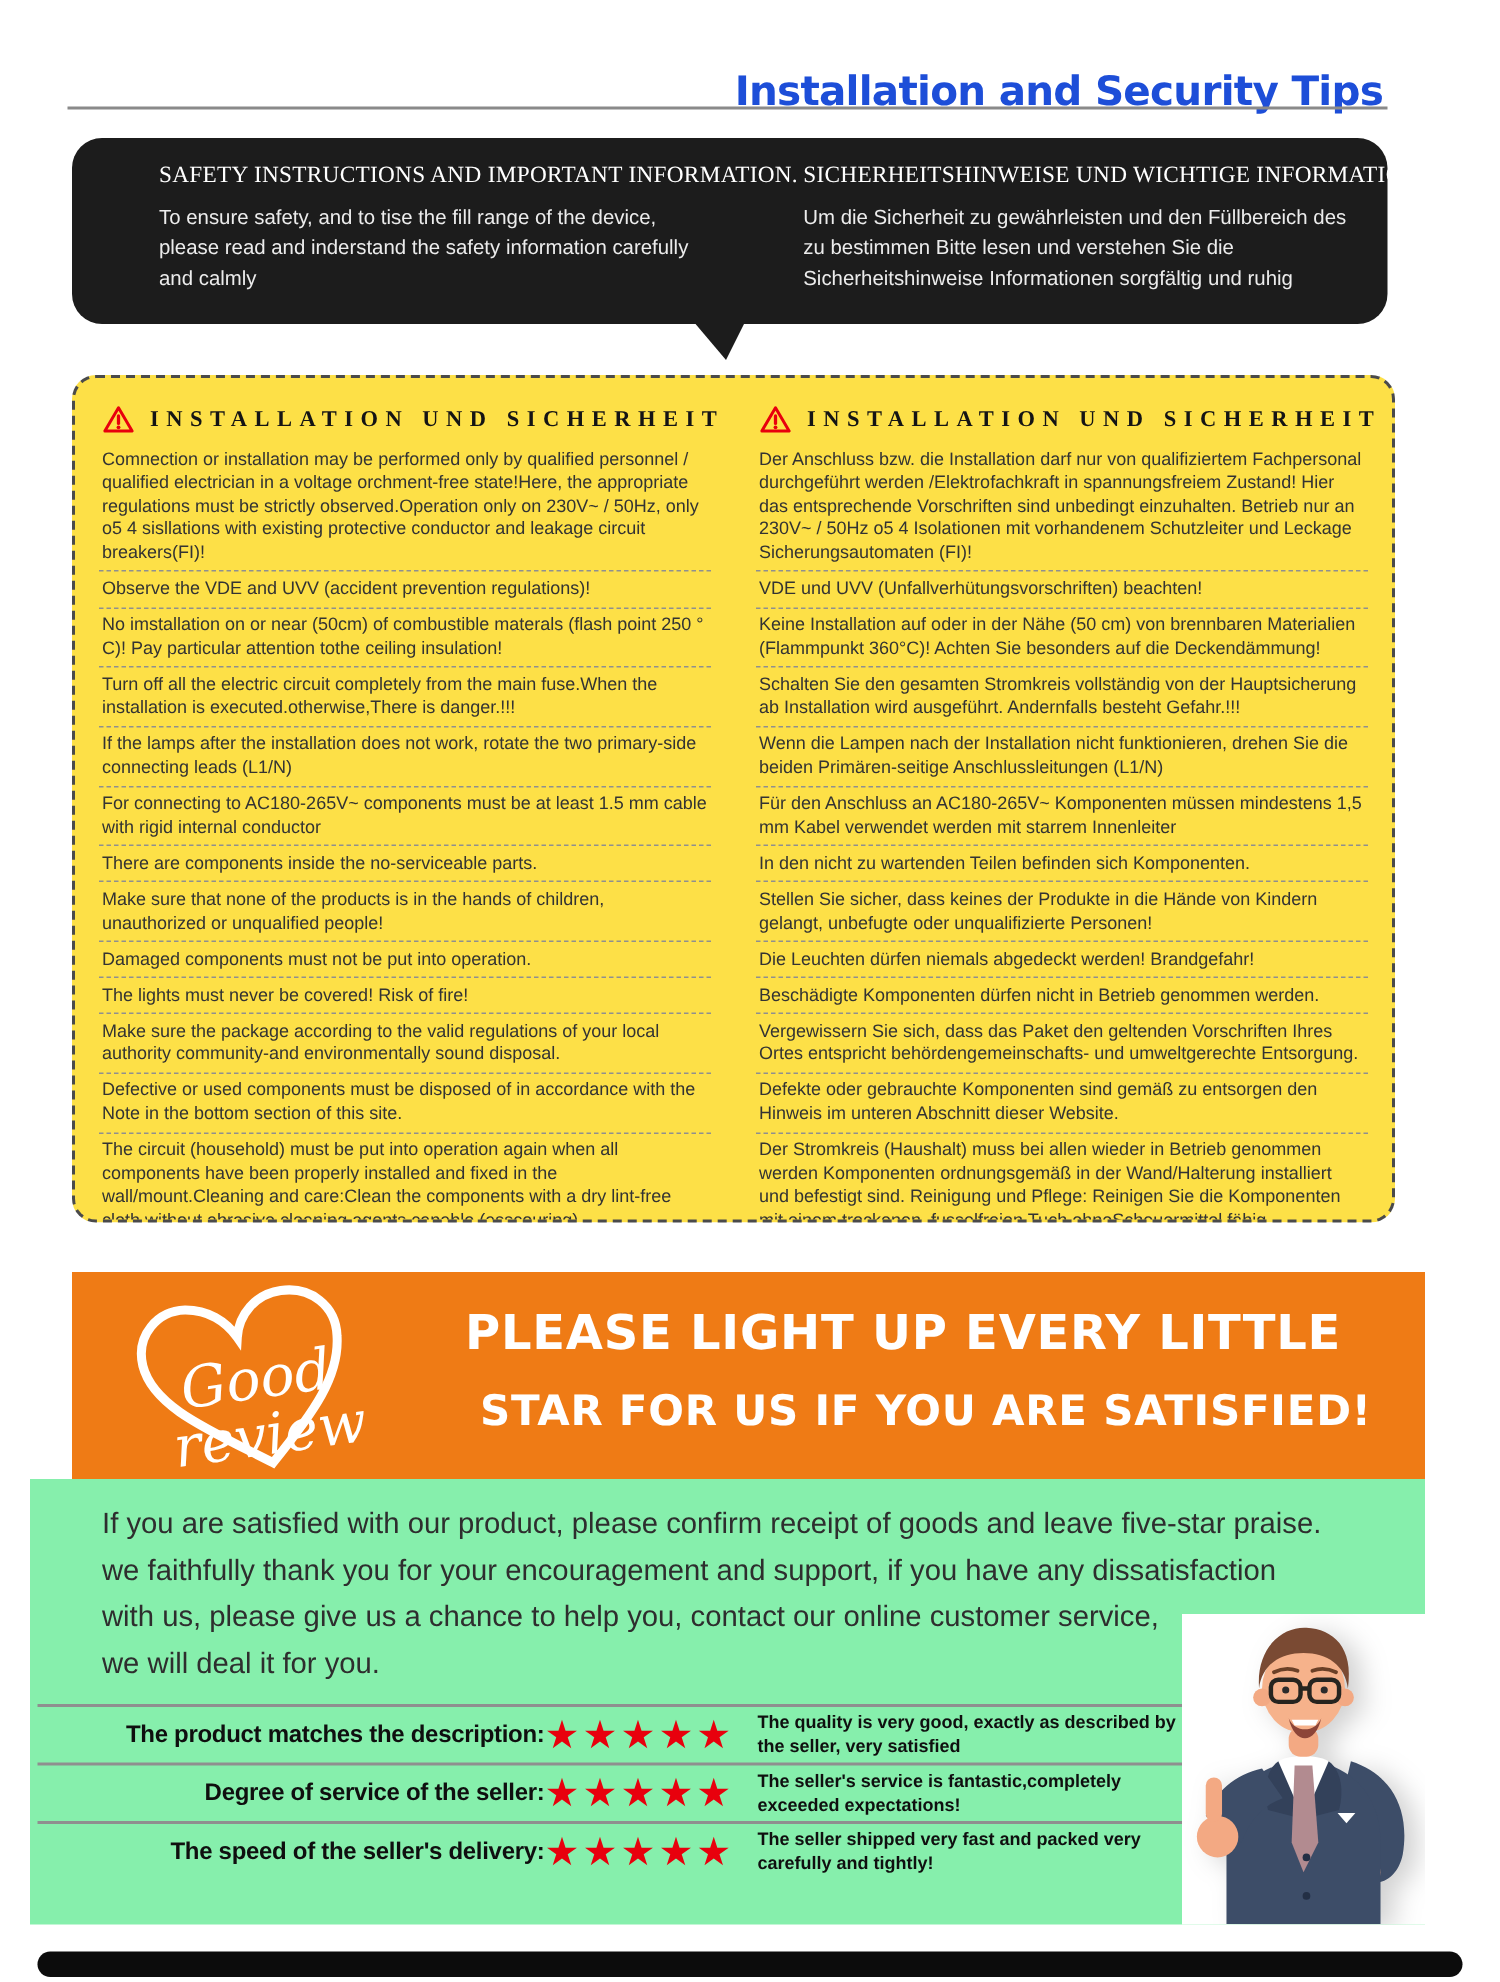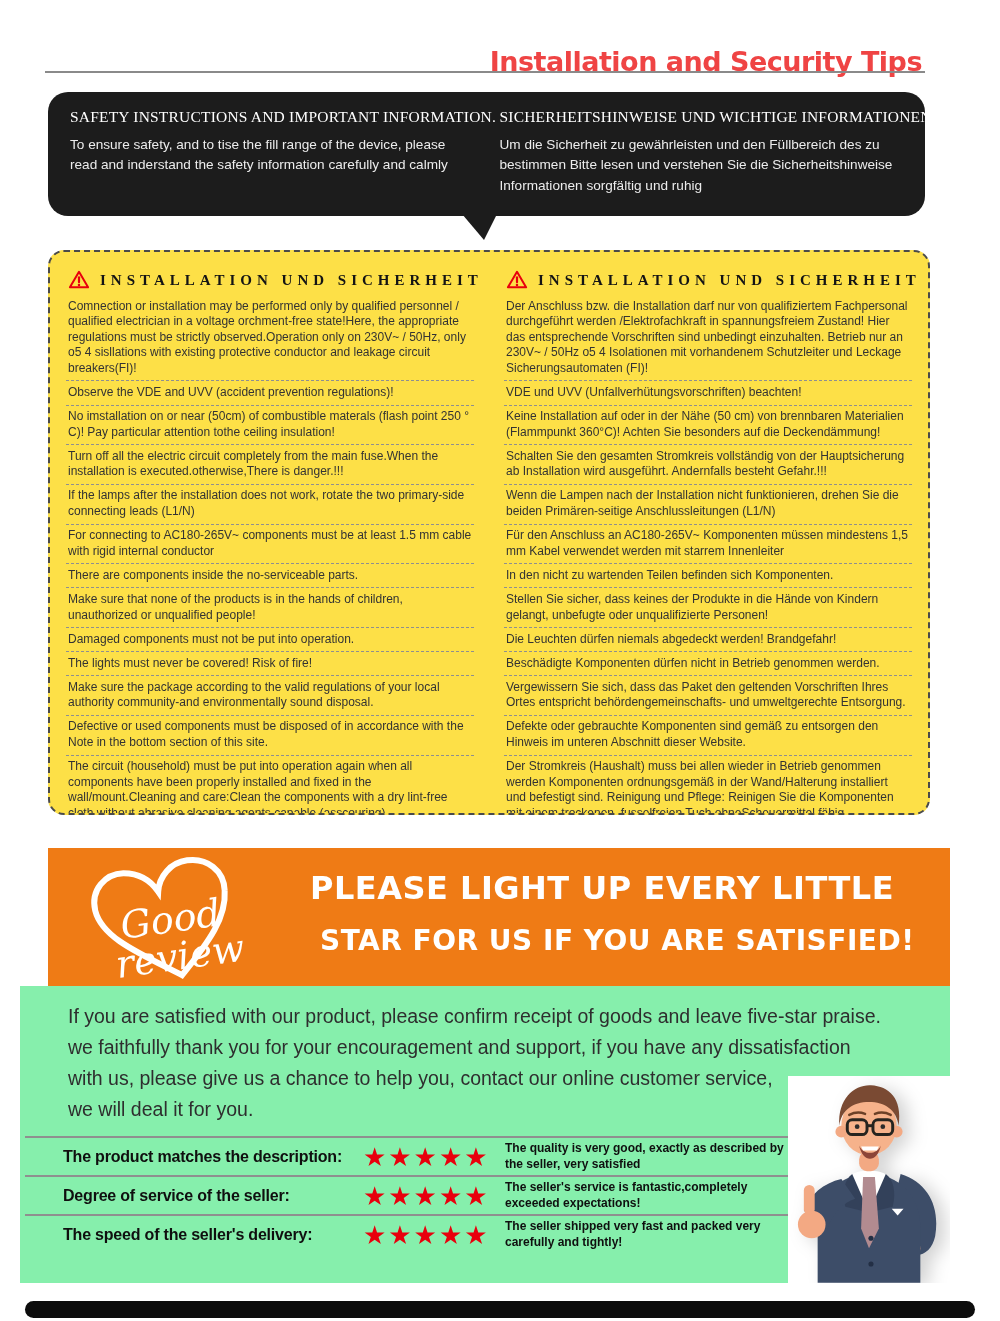--- a/index.html
+++ b/index.html
@@ -1,27 +1,27 @@
 <!DOCTYPE html>
 <html><head>
 <meta charset="utf-8">
 <style>
   html,body{margin:0;padding:0;background:#ffffff;}
   .page{position:relative;width:1000px;height:1321px;background:#ffffff;overflow:hidden;
         font-family:"Liberation Sans",sans-serif;color:#222;}
 
   
   .page-title{position:absolute;top:28px;right:78px;font-family:"DejaVu Sans",sans-serif;
-              font-size:27px;font-weight:bold;color:#ef4444;letter-spacing:-0.5px;white-space:nowrap;}
+              font-size:27px;font-weight:bold;color:#1d4ed8;letter-spacing:-0.5px;white-space:nowrap;}
   .title-rule{position:absolute;top:71px;left:45px;width:880px;height:2px;background:#8a8a8a;}
 
   
   .bubble{position:absolute;left:48px;top:92px;width:877px;height:124px;background:#1c1c1c;
           border-radius:20px;display:flex;gap:26px;padding:16px 22px;box-sizing:border-box;}
-  .bubble-col{flex:1;min-width:0;}
+  .bubble-col{flex:1;min-width:0;margin-left:36px;}
   .bubble-heading{font-family:"Liberation Serif",serif;font-size:15.5px;color:#ffffff;
                   letter-spacing:0.2px;white-space:nowrap;}
   .bubble-body{margin-top:9px;font-size:13.6px;line-height:1.5;color:#ececec;}
   .bubble-tail{position:absolute;left:462px;top:214px;width:0;height:0;
                border-left:22px solid transparent;border-right:13px solid transparent;
                border-top:26px solid #1c1c1c;}
 
   
   .instructions{position:absolute;left:48px;top:250px;width:882px;height:565px;
                 border:2px dashed #4a4a4a;border-radius:16px;box-sizing:border-box;
@@ -41,21 +41,21 @@
                    font-family:"DejaVu Sans",sans-serif;font-weight:bold;}
   .headline-1{font-size:32px;letter-spacing:0.5px;}
   .headline-2{font-size:28px;letter-spacing:0.5px;margin-top:17px;padding-left:10px;}
 
   
   .panel{position:absolute;left:20px;top:986px;width:930px;height:297px;background:#86efac;}
   .paragraph{position:absolute;left:48px;top:15px;font-size:19.5px;color:#2e2e2e;line-height:31px;}
   .ratings{position:absolute;left:5px;top:150px;width:763px;}
   .rating-row{display:flex;align-items:center;border-top:2px solid #8f8f8f;padding:3px 0;}
   .rating-label{box-sizing:border-box;padding-left:38px;width:338px;font-size:16px;
-                font-weight:bold;color:#0f0f0f;white-space:nowrap;letter-spacing:-0.2px;}
+                font-weight:bold;color:#0f0f0f;white-space:nowrap;letter-spacing:-0.2px;text-align:right;}
   .rating-stars{width:142px;font-family:"DejaVu Sans",sans-serif;font-size:26px;line-height:1;
                 color:#E8000D;letter-spacing:2px;white-space:nowrap;}
   .rating-comment{flex:1;font-size:12px;font-weight:bold;color:#0f0f0f;line-height:1.3;}
 
   
   .man-sticker{position:absolute;left:788px;top:1076px;width:162px;height:207px;background:#ffffff;
                display:flex;align-items:flex-end;justify-content:center;overflow:hidden;}
   .man-sticker svg{filter:drop-shadow(9px 4px 9px rgba(0,0,0,0.18));}
 
   

